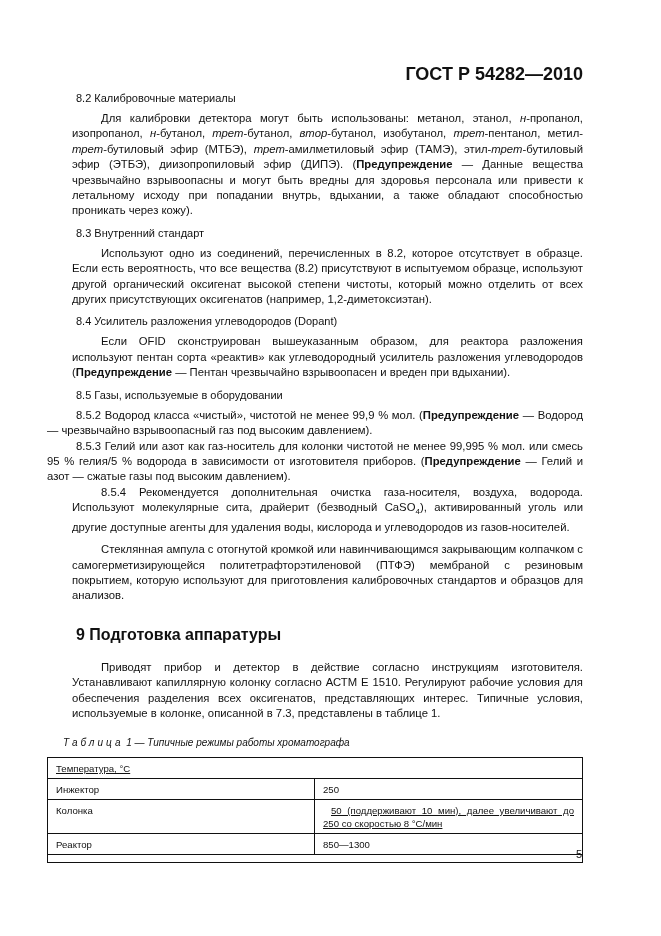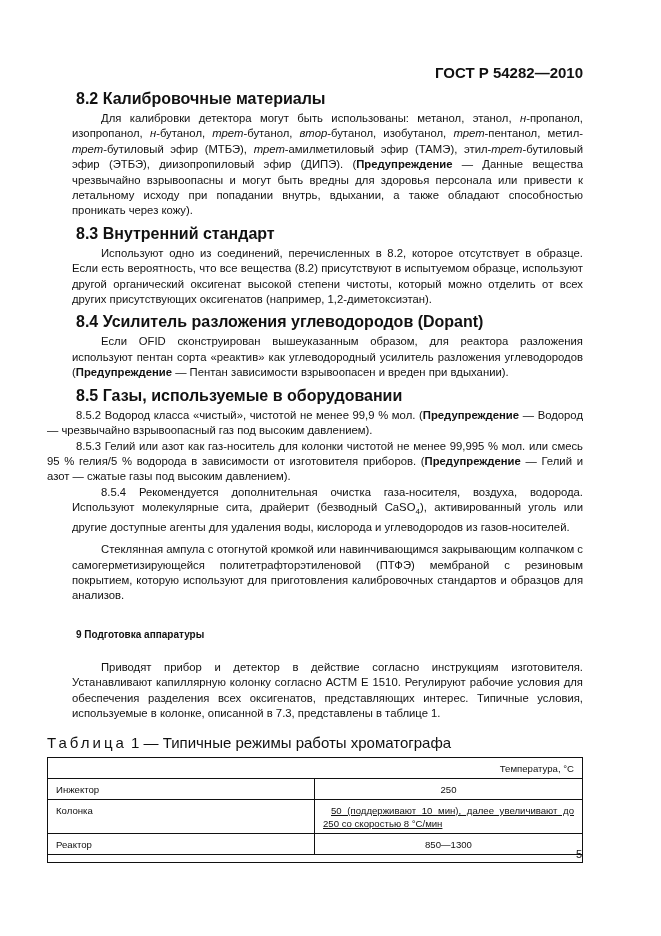--- a/index.html
+++ b/index.html
@@ -1,32 +1,32 @@
 <!DOCTYPE html>
 <html><head>
 <meta charset="utf-8">
 <style>
   html, body { margin:0; padding:0; background:#ffffff; }
   body { width:661px; height:936px; position:relative; overflow:hidden;
          font-family:"Liberation Sans", sans-serif; color:#111; }
-  .page-header { position:absolute; top:64px; right:78px; font-weight:bold; font-size:15px; }
+  .page-header { position:absolute; top:64px; right:78px; font-weight:bold; font-size:18px; }
   .content { position:absolute; left:47px; top:91px; width:536px; font-size:11.3px; line-height:15.4px; }
-  h3 { font-size:16px; font-weight:bold; margin:0 0 5px 29px; line-height:15px; }
-  h2 { font-size:10px; font-weight:bold; margin:22px 0 16px 29px; line-height:18px; }
+  h3 { font-size:11px; font-weight:normal; margin:0 0 5px 29px; line-height:15px; }
+  h2 { font-size:16px; font-weight:bold; margin:22px 0 16px 29px; line-height:18px; }
   p { margin:0; text-align:justify; text-indent:29px; }
   .sect { margin-bottom:7px; }
   .sect p:last-child { margin-bottom:0;margin-left:25px; }
   b { font-weight:bold; }
   i { font-style:italic; }
-  .caption { font-size:15px; margin:14px 0 6px 0; }
+  .caption { font-size:10px; margin:14px 0 6px 16px;font-style:italic; }
   .caption .spaced { letter-spacing:3px; }
   table { width:536px; border-collapse:collapse; font-size:9.6px; }
   td { border:1px solid #111; padding:4px 8px 3px 8px; vertical-align:top; line-height:13px; }
-  td.c { text-align:center; }
-  td.full { text-align:right; }
+  td.c { }
+  td.full { text-align:left;text-decoration:underline; }
   td.left { width:250px; }
   td.just { text-align:justify; text-indent:8px;text-decoration:underline; }
   .page-num { position:absolute; left:576px; top:848px; font-size:11px; }
   sub { font-size:8px; }
 </style>
 </head>
 <body>
 
 <div class="page-header">ГОСТ Р 54282—2010</div>
 
@@ -37,21 +37,21 @@
     <p><span>Для калибровки детектора могут быть использованы: метанол, этанол, </span><i>н</i><span>-пропанол, изопропанол, </span><i>н</i><span>-бутанол, </span><i>трет</i><span>-бутанол, </span><i>втор</i><span>-бутанол, изобутанол, </span><i>трет</i><span>-пентанол, метил-</span><i>трет</i><span>-бутиловый эфир (МТБЭ), </span><i>трет</i><span>-амилметиловый эфир (ТАМЭ), этил-</span><i>трет</i><span>-бутиловый эфир (ЭТБЭ), диизопропиловый эфир (ДИПЭ). (</span><b>Предупреждение</b><span> — Данные вещества чрезвычайно взрывоопасны и могут быть вредны для здоровья персонала или привести к летальному исходу при попадании внутрь, вдыхании, а также обладают способностью проникать через кожу).</span></p>
   </div>
 
   <div class="sect">
     <h3>8.3  Внутренний стандарт</h3>
     <p>Используют одно из соединений, перечисленных в 8.2, которое отсутствует в образце. Если есть вероятность, что все вещества (8.2) присутствуют в испытуемом образце, используют другой органический оксигенат высокой степени чистоты, который можно отделить от всех других присутствующих оксигенатов (например, 1,2-диметоксиэтан).</p>
   </div>
 
   <div class="sect">
     <h3>8.4  Усилитель разложения углеводородов (Dopant)</h3>
-    <p><span>Если OFID сконструирован вышеуказанным образом, для реактора разложения используют пентан сорта «реактив» как углеводородный усилитель разложения углеводородов (</span><b>Предупреждение</b><span> — Пентан зависимости взрывоопасен и вреден при вдыхании).</span></p>
+    <p><span>Если OFID сконструирован вышеуказанным образом, для реактора разложения используют пентан сорта «реактив» как углеводородный усилитель разложения углеводородов (</span><b>Предупреждение</b><span> — Пентан чрезвычайно взрывоопасен и вреден при вдыхании).</span></p>
   </div>
 
   <div class="sect">
     <h3>8.5  Газы, используемые в оборудовании</h3>
     <p><span>8.5.2  Водород класса «чистый», чистотой не менее 99,9 % мол. (</span><b>Предупреждение</b><span> — Водород — чрезвычайно взрывоопасный газ под высоким давлением).</span></p>
     <p><span>8.5.3  Гелий или азот как газ-носитель для колонки чистотой не менее 99,995 % мол. или смесь 95 % гелия/5 % водорода в зависимости от изготовителя приборов. (</span><b>Предупреждение</b><span> — Гелий и азот — сжатые газы под высоким давлением).</span></p>
     <p><span>8.5.4  Рекомендуется дополнительная очистка газа-носителя, воздуха, водорода. Используют молекулярные сита, драйерит (безводный CaSO</span><sub>4</sub><span>), активированный уголь или другие доступные агенты для удаления воды, кислорода и углеводородов из газов-носителей.</span></p>
   </div>
 
   <div class="sect">

